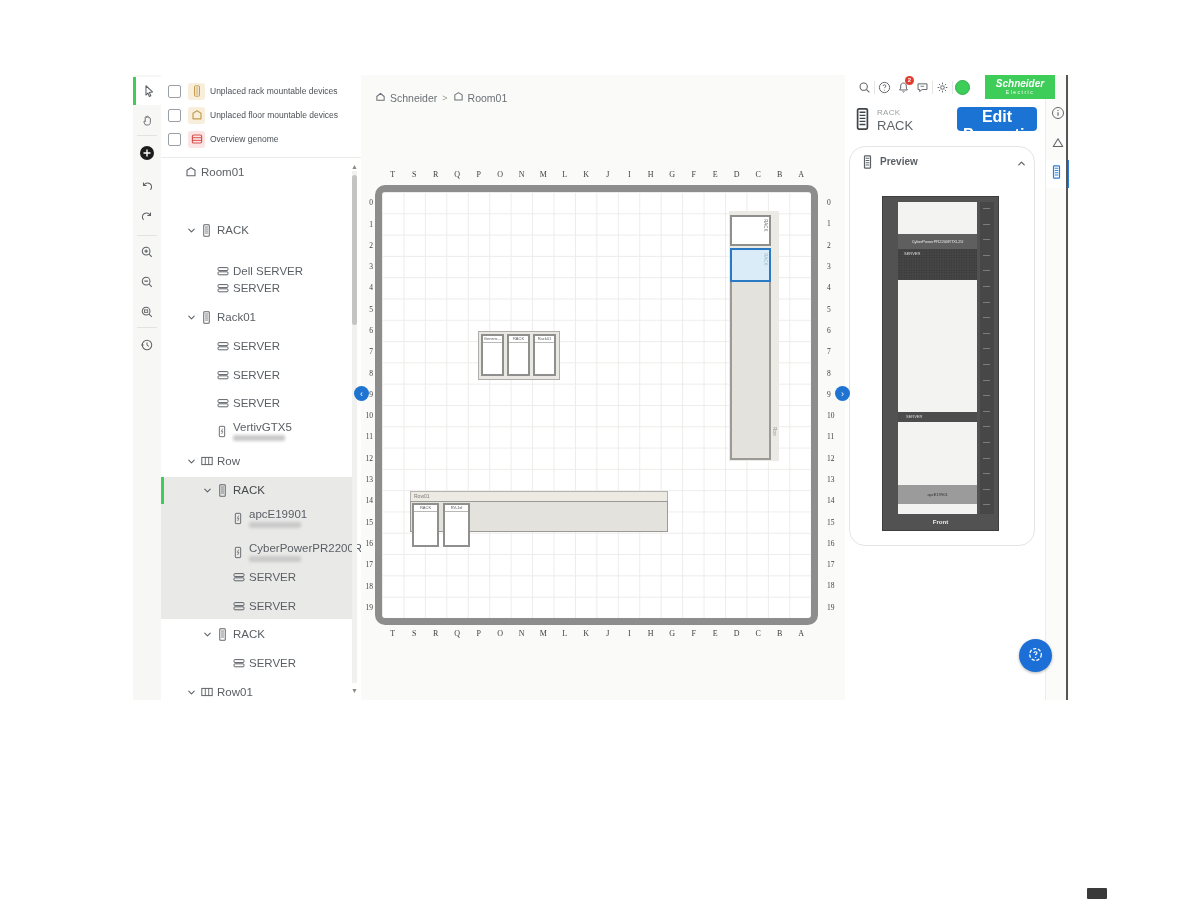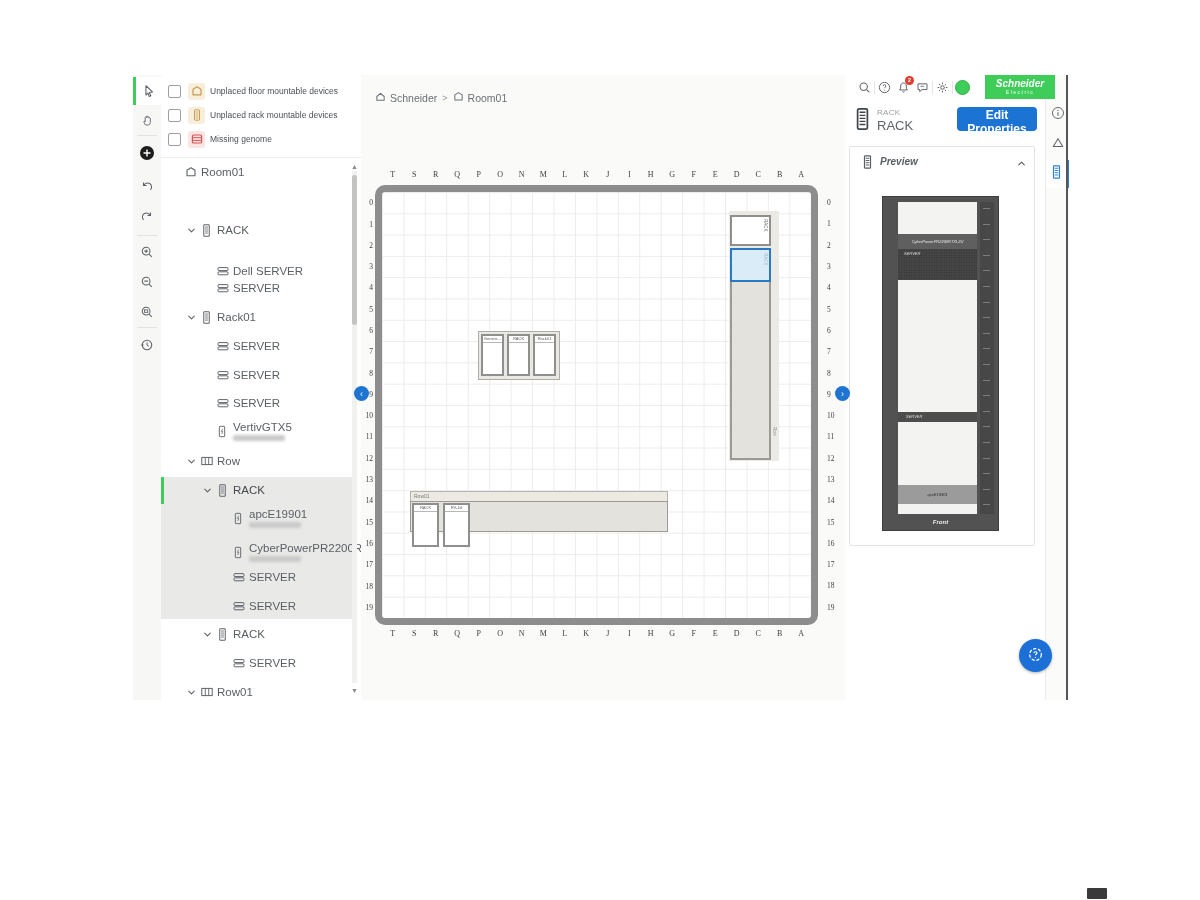--- a/index.html
+++ b/index.html
@@ -72,22 +72,22 @@
   .bottom-racks .mini-rack{width:27px;height:44px;}
   .nav-arrow{position:absolute;width:15px;height:15px;border-radius:50%;background:#1f74d2;color:#fff;border:none;
              font-size:9px;line-height:14px;text-align:center;padding:0;cursor:pointer;z-index:6;}
 
   
   .inspector{position:absolute;left:712px;top:0;width:200px;height:625px;background:#fff;}
   .insp-icon{position:absolute;left:10px;top:33px;}
   .insp-cap{position:absolute;left:32px;top:33px;font-size:8px;color:#9aa0a4;letter-spacing:.3px;}
   .insp-name{position:absolute;left:32px;top:43px;font-size:13px;color:#5f646a;}
   .edit-btn{position:absolute;left:112px;top:32px;width:80px;height:24px;background:#1b74d4;color:#fff;border:none;border-radius:4px;
-            font-size:12px;font-weight:600;font-family:"Liberation Sans",sans-serif;cursor:pointer;}
-  .prev-card{position:absolute;left:4px;top:71px;width:186px;height:400px;border:1px solid #e4e4e2;border-radius:2px;background:#fff;box-sizing:border-box;font-style:italic;}
+            font-size:16px;font-weight:600;font-family:"Liberation Sans",sans-serif;cursor:pointer;}
+  .prev-card{position:absolute;left:4px;top:71px;width:186px;height:400px;border:1px solid #e4e4e2;border-radius:16px;background:#fff;box-sizing:border-box;}
   .prev-head{position:absolute;left:0;top:0;width:100%;height:30px;}
   .prev-title{position:absolute;left:30px;top:9px;font-size:10px;color:#5a5f64;font-weight:600;}
   .prev-chev{position:absolute;left:166px;top:8px;cursor:pointer;}
   .rk-frame{position:absolute;left:32px;top:49px;width:117px;height:335px;background:#525252;border:1px solid #3e3e3e;box-sizing:border-box;}
   .rk-inner{position:absolute;left:15px;top:5px;width:79px;height:312px;background:#f3f3f1;}
   .rk-rail{position:absolute;left:97px;top:5px;width:14px;height:312px;background:#474747;
            background-image:repeating-linear-gradient(to bottom,#7d7d7d 0 1px,transparent 1px 15.6px);background-position:3px 6px;background-size:7px 100%;background-repeat:no-repeat;}
   .rk-dev{position:absolute;left:15px;width:79px;box-sizing:border-box;overflow:hidden;}
   .rk-d1{top:37px;height:15px;background:#5f5f5f;color:#e8e8e8;font-size:4px;text-align:center;line-height:15px;white-space:nowrap;}
   .rk-d2{top:52px;height:31px;background:#454545;background-image:radial-gradient(#2e2e2e .6px,transparent .7px);background-size:2.5px 2.5px;color:#ddd;font-size:4px;padding:2px 0 0 6px;}
@@ -433,45 +433,45 @@
             </span>
             <span class="lblcol">
               <span class="tlabel">Row01</span>
             </span>
           </div>
         </div>
     <div class="filter-card" id="filter-list">
           <div class="f-row">
             <span class="cb"></span>
             <span class="f-ico amber">
-              <svg width="12" height="12" viewBox="0 0 12 12">
-                <path d="M2 4.2 6 1.8 10 4.2V9.8H2z" fill="none" stroke="#c79b4e" stroke-width="1.2" stroke-linejoin="round"></path>
-              </svg>
-            </span>
-            <span class="f-label">Unplaced floor mountable devices</span>
+              <svg width="10" height="12" viewBox="0 0 12 14">
+                <rect x="3" y="0.8" width="6" height="12.4" rx="0.8" fill="none" stroke="#c79b4e" stroke-width="1.2"></rect>
+                <path d="M4.4 3.4h3.2M4.4 5.8h3.2M4.4 8.2h3.2M4.4 10.6h3.2" stroke="#c79b4e" stroke-width="1"></path>
+              </svg>
+            </span>
+            <span class="f-label">Unplaced rack mountable devices</span>
           </div>
           <div class="f-row">
             <span class="cb"></span>
             <span class="f-ico amber">
-              <svg width="10" height="12" viewBox="0 0 12 14">
-                <rect x="3" y="0.8" width="6" height="12.4" rx="0.8" fill="none" stroke="#c79b4e" stroke-width="1.2"></rect>
-                <path d="M4.4 3.4h3.2M4.4 5.8h3.2M4.4 8.2h3.2M4.4 10.6h3.2" stroke="#c79b4e" stroke-width="1"></path>
-              </svg>
-            </span>
-            <span class="f-label">Unplaced rack mountable devices</span>
+              <svg width="12" height="12" viewBox="0 0 12 12">
+                <path d="M2 4.2 6 1.8 10 4.2V9.8H2z" fill="none" stroke="#c79b4e" stroke-width="1.2" stroke-linejoin="round"></path>
+              </svg>
+            </span>
+            <span class="f-label">Unplaced floor mountable devices</span>
           </div>
           <div class="f-row">
             <span class="cb"></span>
             <span class="f-ico red">
               <svg width="12" height="12" viewBox="0 0 12 12">
                 <rect x="1.4" y="2" width="9.2" height="8" rx="1.2" fill="none" stroke="#d9534f" stroke-width="1.2"></rect>
                 <path d="M1.4 4.7h9.2M1.4 7.4h9.2" stroke="#d9534f" stroke-width="1"></path>
               </svg>
             </span>
-            <span class="f-label">Missing genome</span>
+            <span class="f-label">Overview genome</span>
           </div>
         </div>
     <div class="sb-arrow" style="top:87px">▲</div>
     <div class="sb-track"></div>
     <div class="sb-thumb"></div>
     <div class="sb-arrow" style="top:611px">▼</div>
   </div>
 
   <div class="canvas">
     <div class="breadcrumb">

